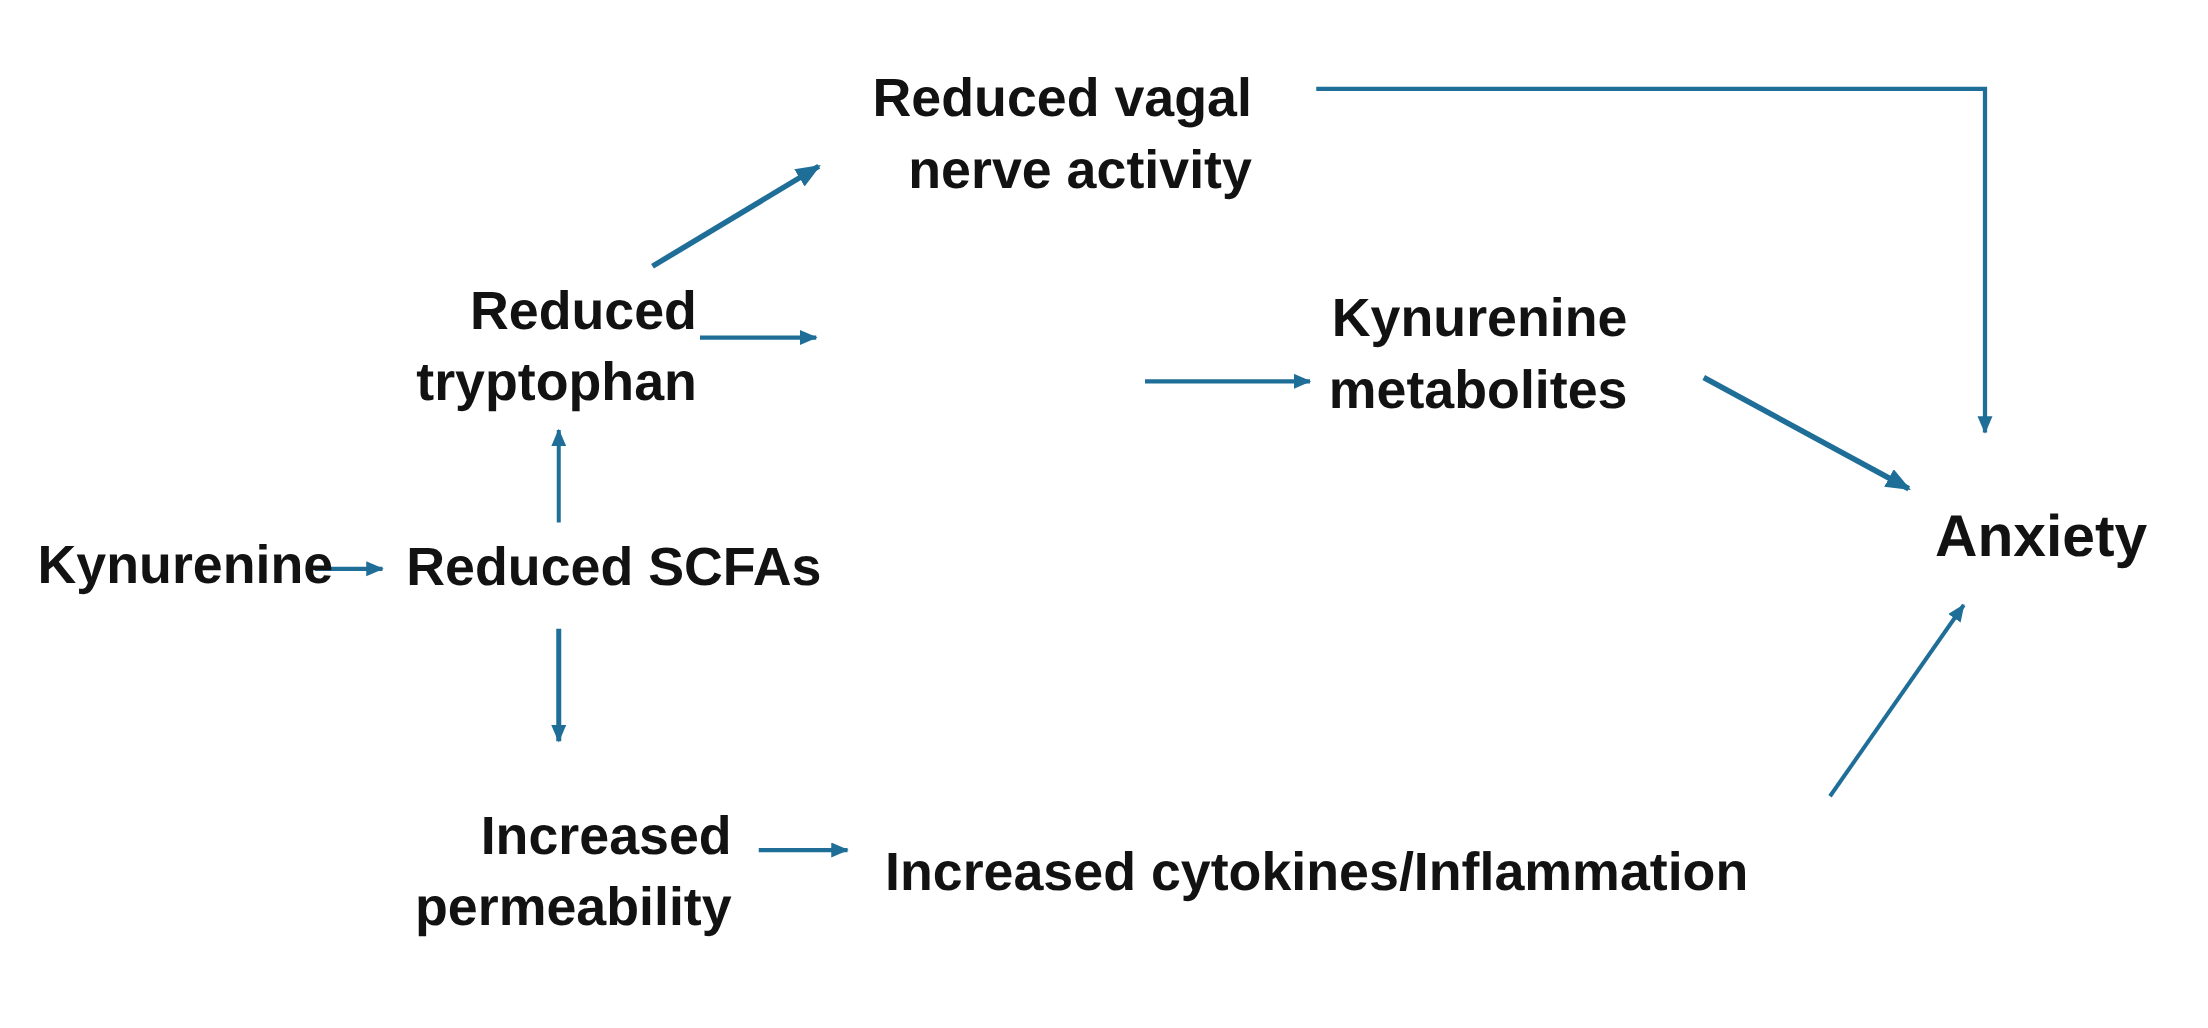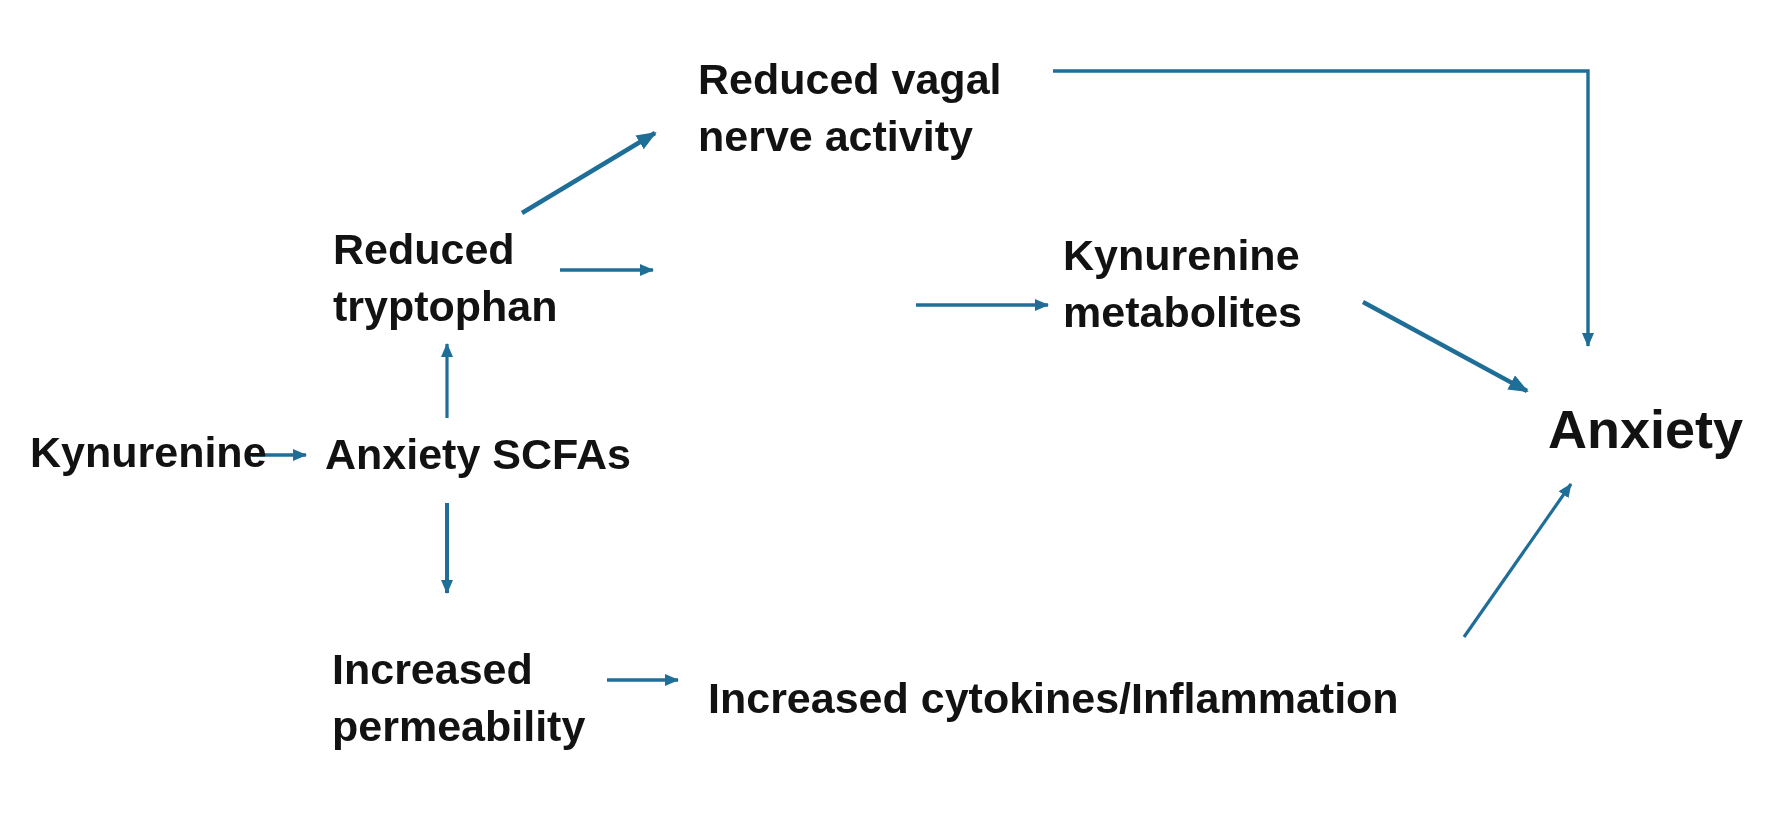--- a/index.html
+++ b/index.html
@@ -12,22 +12,23 @@
   }
   .arrow-layer{position:absolute;left:0;top:0;width:1766px;height:822px;}
   .node{
     position:absolute;
     font-weight:700;
     font-size:43px;
     line-height:57px;
     color:#121212;
     white-space:pre-line;
     letter-spacing:0px;
+    text-align:right;
   }
-  .node-anxiety{font-size:54px;line-height:60px;}
+  .node-anxiety{font-size:47px;line-height:60px;}
 </style>
 </head>
 <body>
 
 <div class="canvas">
 
   <svg class="arrow-layer" viewBox="0 0 1766 822" xmlns="http://www.w3.org/2000/svg">
     <defs>
       <marker id="head-sm" markerUnits="userSpaceOnUse" markerWidth="15" markerHeight="13" refX="13" refY="6" orient="auto">
         <path d="M0,0 L14,6 L0,12 Z" fill="#1F6E98"></path>
@@ -53,21 +54,21 @@
 
     <path d="M 1053,71 L 1588,71 L 1588,346" fill="none" stroke="#1F6E98" stroke-width="3.4" marker-end="url(#head-sm)"></path>
 
     <line x1="607" y1="680" x2="678" y2="680" stroke="#1F6E98" stroke-width="3.4" marker-end="url(#head-sm)"></line>
 
     <line x1="1464" y1="637" x2="1571" y2="484" stroke="#1F6E98" stroke-width="3.2" marker-end="url(#head-sm)"></line>
   </svg>
 
   <div class="node" style="left:30px;top:424px">Kynurenine</div>
 
-  <div class="node" style="left:325px;top:426px">Anxiety SCFAs</div>
+  <div class="node" style="left:325px;top:426px">Reduced SCFAs</div>
 
   <div class="node" style="left:333px;top:221px">Reduced
 tryptophan</div>
 
   <div class="node" style="left:698px;top:51px">Reduced vagal
 nerve activity</div>
 
 
   <div class="node" style="left:1063px;top:227px">Kynurenine
 metabolites</div>

